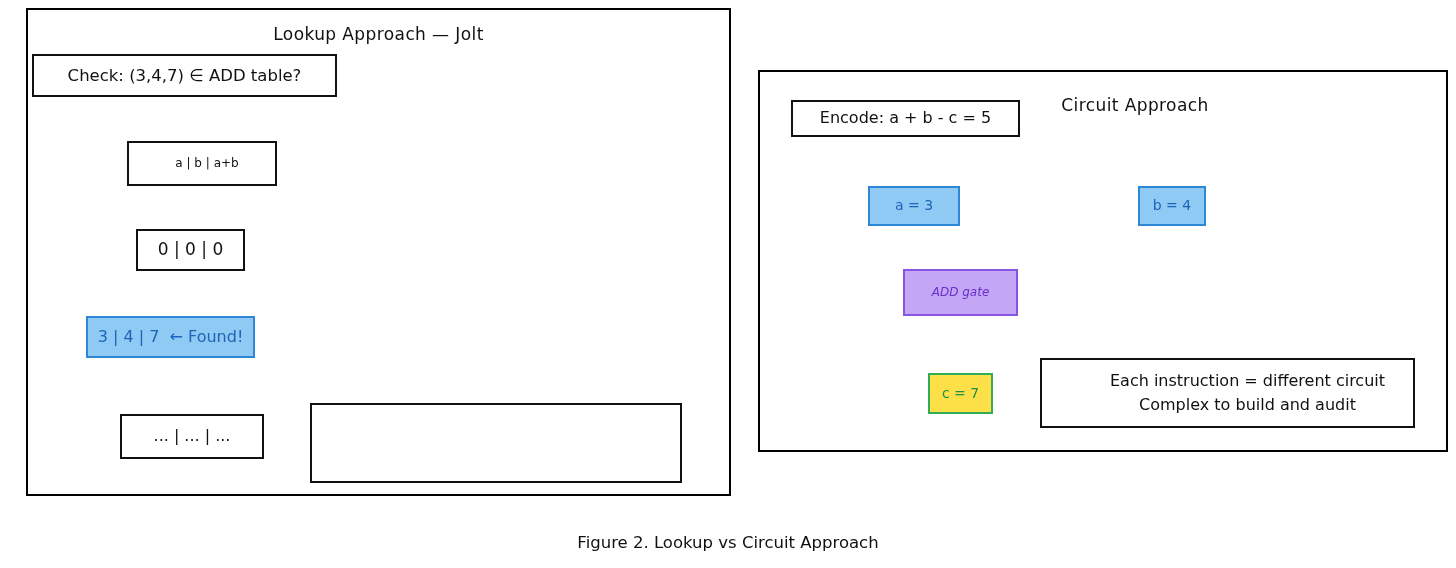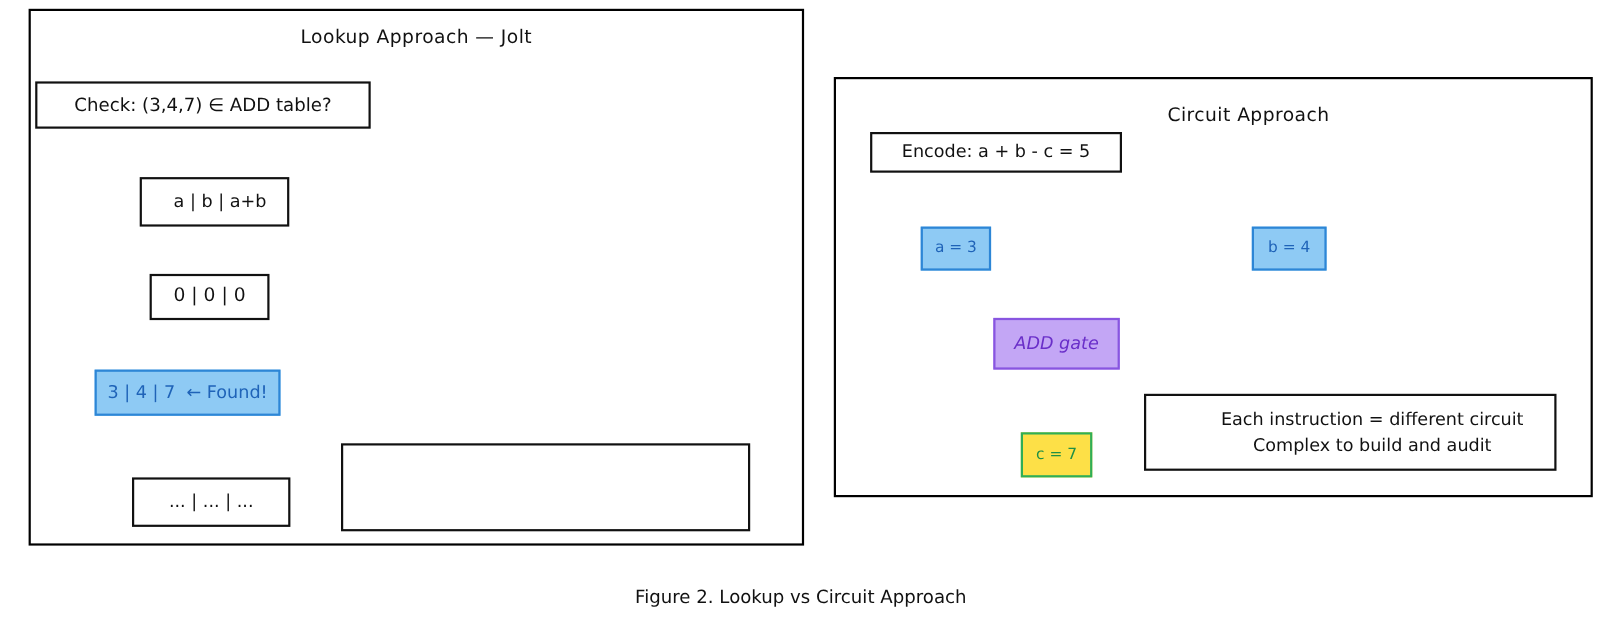--- a/index.html
+++ b/index.html
@@ -57,21 +57,20 @@
     box-sizing: border-box;
     display: flex;
     align-items: center;
     justify-content: center;
     background: #ffffff;
     border: 2.2px solid #111111;
     color: #111111;
     text-align: center;
     line-height: 1.28;
     white-space: pre;
-    margin-top: 20px;
   }
   .node.blue {
     background: #8ecaf4;
     border-color: #2d86d6;
     color: #1f63b8;
   }
   .node.purple {
     background: #c3a6f5;
     border-color: #8855e0;
     color: #6a2fc9;
@@ -94,31 +93,31 @@
     text-align: center;
     color: #111111;
     font-size: 16px;
     line-height: 1.5;
   }
   .note-line { white-space: nowrap; }
   .note-em { font-style: italic; }
 
   
   #n-check  { left: 32px;  top: 54px;  width: 305px; height: 43px;  font-size: 16.5px; }
-  #n-row1   { left: 127px; top: 141px; width: 136px; height: 45px;  font-size: 16px; padding-left: 10px; }
+  #n-row1   { left: 127px; top: 141px; width: 150px; height: 45px;  font-size: 12px; padding-left: 10px; }
   #n-row2   { left: 136px; top: 229px; width: 109px; height: 42px;  font-size: 17px; }
   #n-row3   { left: 86px;  top: 316px; width: 169px; height: 42px;  font-size: 16px; }
   #n-row4   { left: 120px; top: 414px; width: 144px; height: 45px;  font-size: 16px; }
   #note-lookup { left: 310px; top: 403px; width: 372px; height: 80px; }
 
   
   #n-encode { left: 791px; top: 100px; width: 229px; height: 37px;  font-size: 16px; }
-  #n-a      { left: 837px; top: 186px; width: 64px;  height: 40px;  font-size: 14px; }
+  #n-a      { left: 868px; top: 186px; width: 92px;  height: 40px;  font-size: 14px; }
   #n-b      { left: 1138px;top: 186px; width: 68px;  height: 40px;  font-size: 14px; }
-  #n-gate   { left: 903px; top: 269px; width: 115px; height: 47px;  font-size: 16px; }
+  #n-gate   { left: 903px; top: 269px; width: 115px; height: 47px;  font-size: 12px; }
   #n-c      { left: 928px; top: 373px; width: 65px;  height: 41px;  font-size: 14px; }
   #note-circuit { left: 1040px; top: 358px; width: 375px; height: 70px; padding-left: 40px; }
 
   #wires {
     position: absolute;
     left: 0; top: 0;
     width: 1456px;
     height: 568px;
     pointer-events: none;
   }

